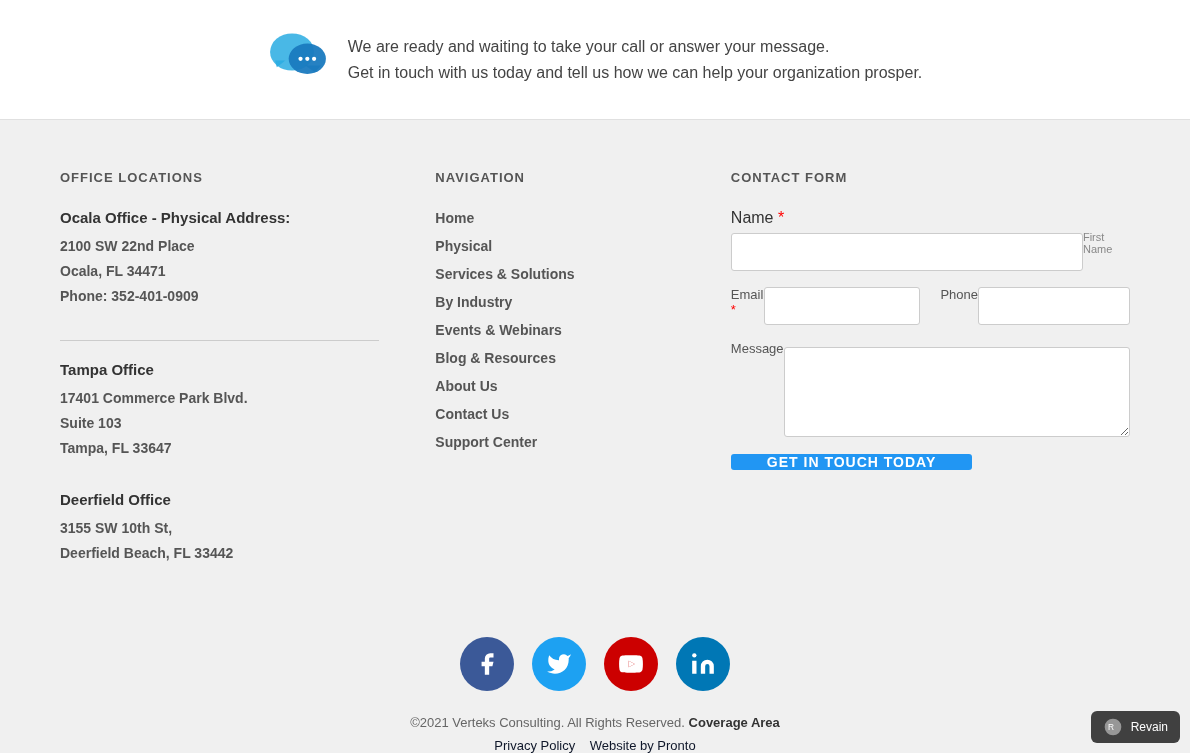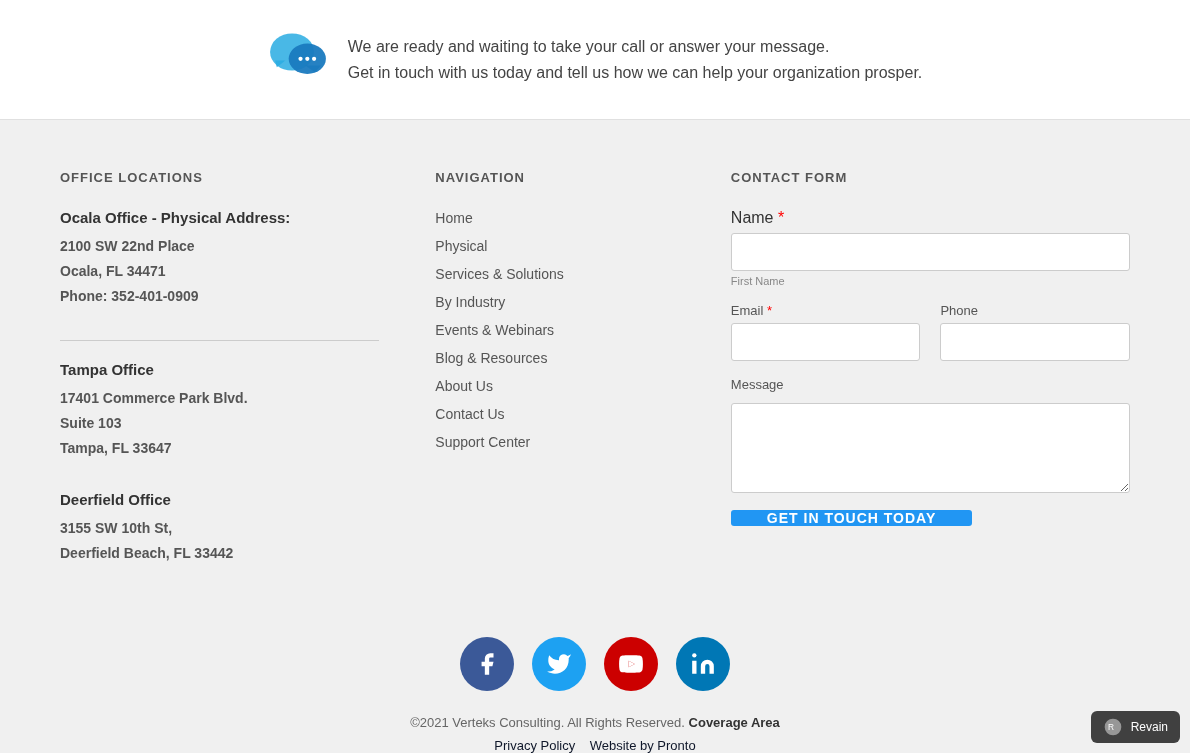--- a/index.html
+++ b/index.html
@@ -44,28 +44,28 @@
       margin-bottom: 24px;
       text-transform: uppercase;
     }
     .office-block { margin-bottom: 30px; }
     .office-name { font-weight: 700; font-size: 15px; color: #333; margin-bottom: 8px; }
     .office-detail { font-size: 14px; color: #555; line-height: 1.8; font-weight: bold; }
     .office-divider { border: none; border-top: 1px solid #ccc; margin: 20px 0; }
 
     
     .col-nav { flex: 0.9; }
-    .nav-links { list-style: none; }
+    .nav-links { list-style: none; font-weight: bold; }
     .nav-links li { margin-bottom: 10px; }
     .nav-links li a { font-size: 14px; color: #555; text-decoration: none; }
 
     
     .col-contact { flex: 1.5; }
     .form-row { display: flex; gap: 20px; margin-bottom: 16px; }
-    .form-group { display: flex; flex-direction: column; flex: 1; }
+    .form-group { display: flex; flex-direction: row; flex: 1; }
     .form-group label { font-size: 13px; color: #555; margin-bottom: 5px; }
     .form-group .sublabel { font-size: 11px; color: #888; margin-top: 4px; }
     .form-group input, .form-group textarea {
       border: 1px solid #ccc;
       border-radius: 3px;
       padding: 10px;
       font-size: 14px;
       background: #fff;
       width: 100%;
     }

